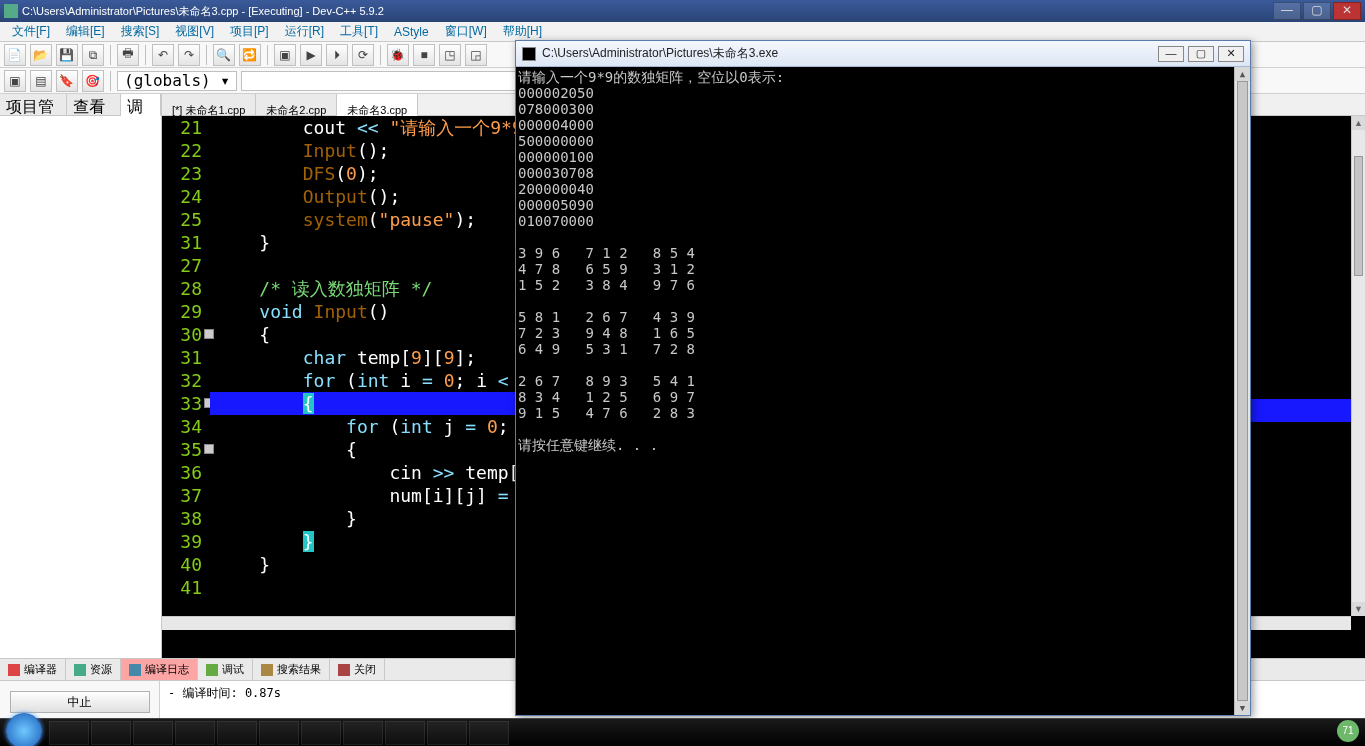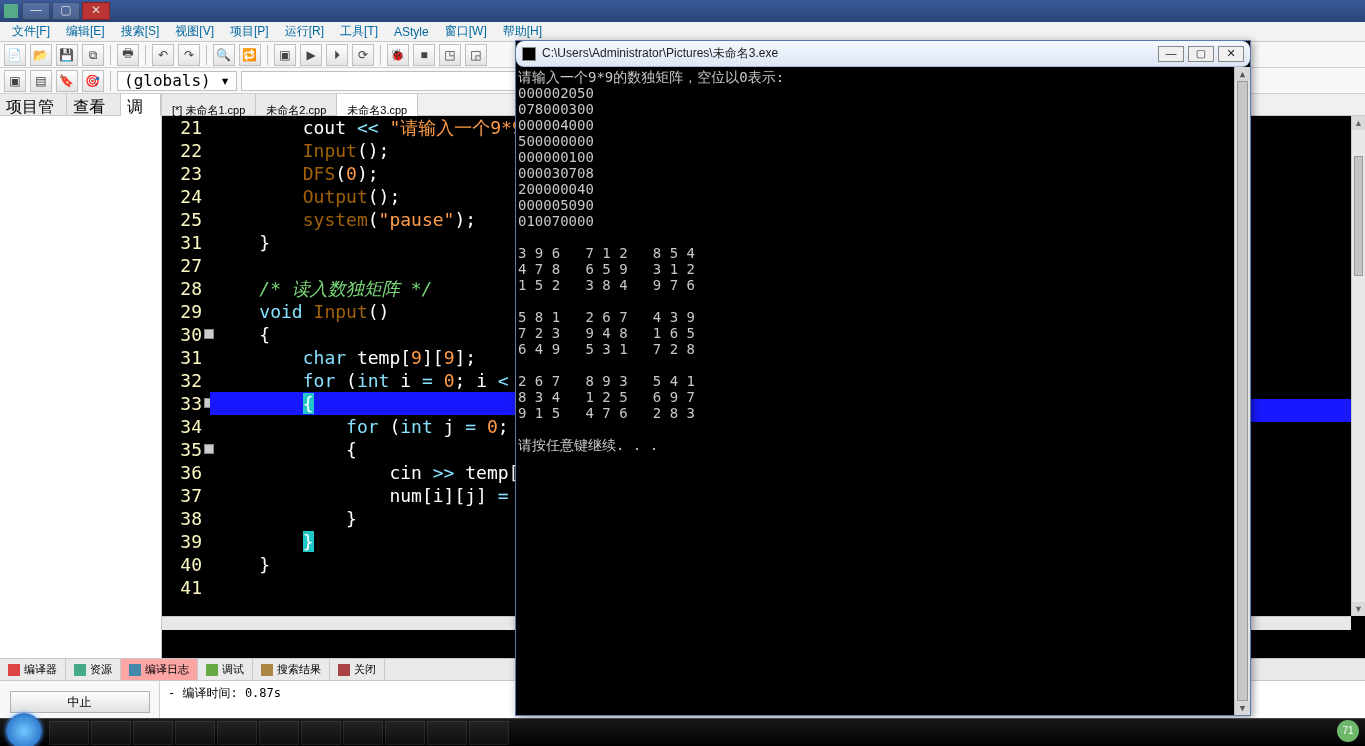--- a/index.html
+++ b/index.html
@@ -31,48 +31,48 @@
 .lp-tab.active { background: #fff; border-bottom: 1px solid #fff; margin-bottom: -1px; }
 .lp-body { flex: 1; background: #fff; }
 
 
 .editarea { flex: 1; display: flex; flex-direction: column; background: #fff; }
 .editor-tabs { height: 22px; background: #f0f0f0; border-bottom: 1px solid #c8c8c8; display: flex; font-size: 11px; }
 .etab { padding: 9px 10px; border-right: 1px solid #c8c8c8; background: #eaeaea; }
 .etab.active { background: #fff; border-bottom: 1px solid #fff; margin-bottom: -1px; }
 
 .editor-body { flex: 1; background: #000; color: #fff; font-family: Consolas, monospace; font-size: 18px; line-height: 23px; overflow: hidden; display: flex; position: relative; }
-.gutter { width: 48px; background: #000; text-align: right; padding-right: 8px; color: #fef9c3; }
+.gutter { width: 48px; background: #000; text-align: right; padding-right: 8px; color: #84cc16; }
 .gutter .gl { height: 23px; position: relative; }
 .gutter .mark { position: absolute; right: -12px; top: 6px; width: 10px; height: 10px; background: #ccc; border: 1px solid #888; }
 .code { flex: 1; position: relative; }
 .code .line { height: 23px; white-space: pre; padding-left: 6px; }
 .code .hl { position: absolute; left: 0; right: 0; background: #1818ff; }
 .kw { color: #88e0ff; }
 .str { color: #ff9d4a; }
 .num { color: #ff9d4a; }
-.cmt { color: #7bd877; font-style: italic; }
+.cmt { color: #7bd877; }
 .brace-match { background: #22c6c6; }
 .fn { color: #a16207; }
 
 
 .bottom { height: 90px; border-top: 1px solid #c8c8c8; background: #f8f8f8; display: flex; flex-direction: column; }
 .btabs { height: 22px; display: flex; background: #eaeaea; border-bottom: 1px solid #c8c8c8; font-size: 11px; }
 .btab { padding: 3px 8px; border-right: 1px solid #c8c8c8; display: flex; align-items: center; gap: 4px; }
 .btab.active { background: #fca5a5; }
 .bicon { width: 12px; height: 12px; display: inline-block; }
 .bbody { flex: 1; display: flex; }
 .bleft { width: 160px; border-right: 1px solid #d0d0d0; display: flex; align-items: flex-start; justify-content: center; padding-top: 10px; }
 .bleft button { width: 140px; height: 22px; background: linear-gradient(#fefefe,#e0e0e0); border: 1px solid #b0b0b0; font-size: 12px; }
 .bright { flex: 1; background: #fff; font-family: monospace; font-size: 12px; padding: 4px 8px; position: relative; }
 .bright .scroll { position: absolute; right: 0; bottom: 0; left: 0; height: 16px; background: #e8e8e8; border-top: 1px solid #ccc; }
 
 
 .console-win { position: absolute; left: 515px; top: 40px; width: 736px; height: 676px; border: 1px solid #5a7aaa; box-shadow: 2px 2px 8px rgba(0,0,0,0.4); background: #000; display: flex; flex-direction: column; }
-.console-tb { height: 26px; background: linear-gradient(#f4f8ff,#dde6f4); border-bottom: 1px solid #a8b8d0; display: flex; align-items: center; padding: 0 6px; font-size: 12px; color: #222; border-radius: 8px; }
+.console-tb { height: 26px; background: linear-gradient(#f4f8ff,#dde6f4); border-bottom: 1px solid #a8b8d0; display: flex; align-items: center; padding: 0 6px; font-size: 12px; color: #222; }
 .console-tb .cicon { width: 14px; height: 14px; border: 1px solid #888; margin-right: 6px; background: #000; }
 .console-tb .ctitle { flex: 1; }
 .console-tb .cbtns { display: flex; gap: 4px; }
 .console-tb .cbtn { width: 26px; height: 16px; border: 1px solid #888; background: #f0f0f0; text-align: center; line-height: 12px; font-size: 11px; }
 .console-body { flex: 1; background: #000; color: #c8c8c8; font-family: "SimSun", Consolas, monospace; font-size: 14px; line-height: 16px; padding: 2px 2px; white-space: pre; overflow: hidden; position: relative; }
 .console-scroll { position: absolute; right: 0; top: 0; bottom: 0; width: 16px; background: #e4e4e4; border-left: 1px solid #bbb; }
 .console-scroll .thumb { position: absolute; left: 2px; right: 2px; top: 14px; height: 620px; background: #c8c8c8; border: 1px solid #999; }
 .console-scroll .arr { position: absolute; left: 0; right: 0; height: 14px; background: #d8d8d8; text-align: center; font-size: 9px; line-height: 14px; color: #555; }
 .console-scroll .arr.up { top: 0; }
 .console-scroll .arr.dn { bottom: 0; }
@@ -91,20 +91,21 @@
 .editor-vscroll { position: absolute; right: 0; top: 116px; width: 14px; height: 500px; background: #e8e8e8; border-left: 1px solid #c8c8c8; }
 .editor-vscroll .arr { height: 14px; background: #dadada; text-align: center; font-size: 9px; line-height: 14px; color: #666; }
 .editor-vscroll .thumb { position: absolute; left: 2px; right: 2px; top: 40px; height: 120px; background: #c4c4c4; border: 1px solid #999; }
 .editor-hscroll { position: absolute; left: 162px; right: 14px; top: 616px; height: 14px; background: #e8e8e8; border-top: 1px solid #c8c8c8; }
 </style>
 </head>
 <body>
 
 <div class="titlebar">
   <div class="tb-icon"></div>
+  <div class="title">C:\Users\Administrator\Pictures\未命名3.cpp - [Executing] - Dev-C++ 5.9.2</div>
   <div class="win-btns">
     <div class="win-btn">—</div>
     <div class="win-btn">▢</div>
     <div class="win-btn close">✕</div>
   </div>
 </div>
 
 <div class="menubar" id="menubar">
     <div class="mitem">文件[F]</div>
     <div class="mitem">编辑[E]</div>

